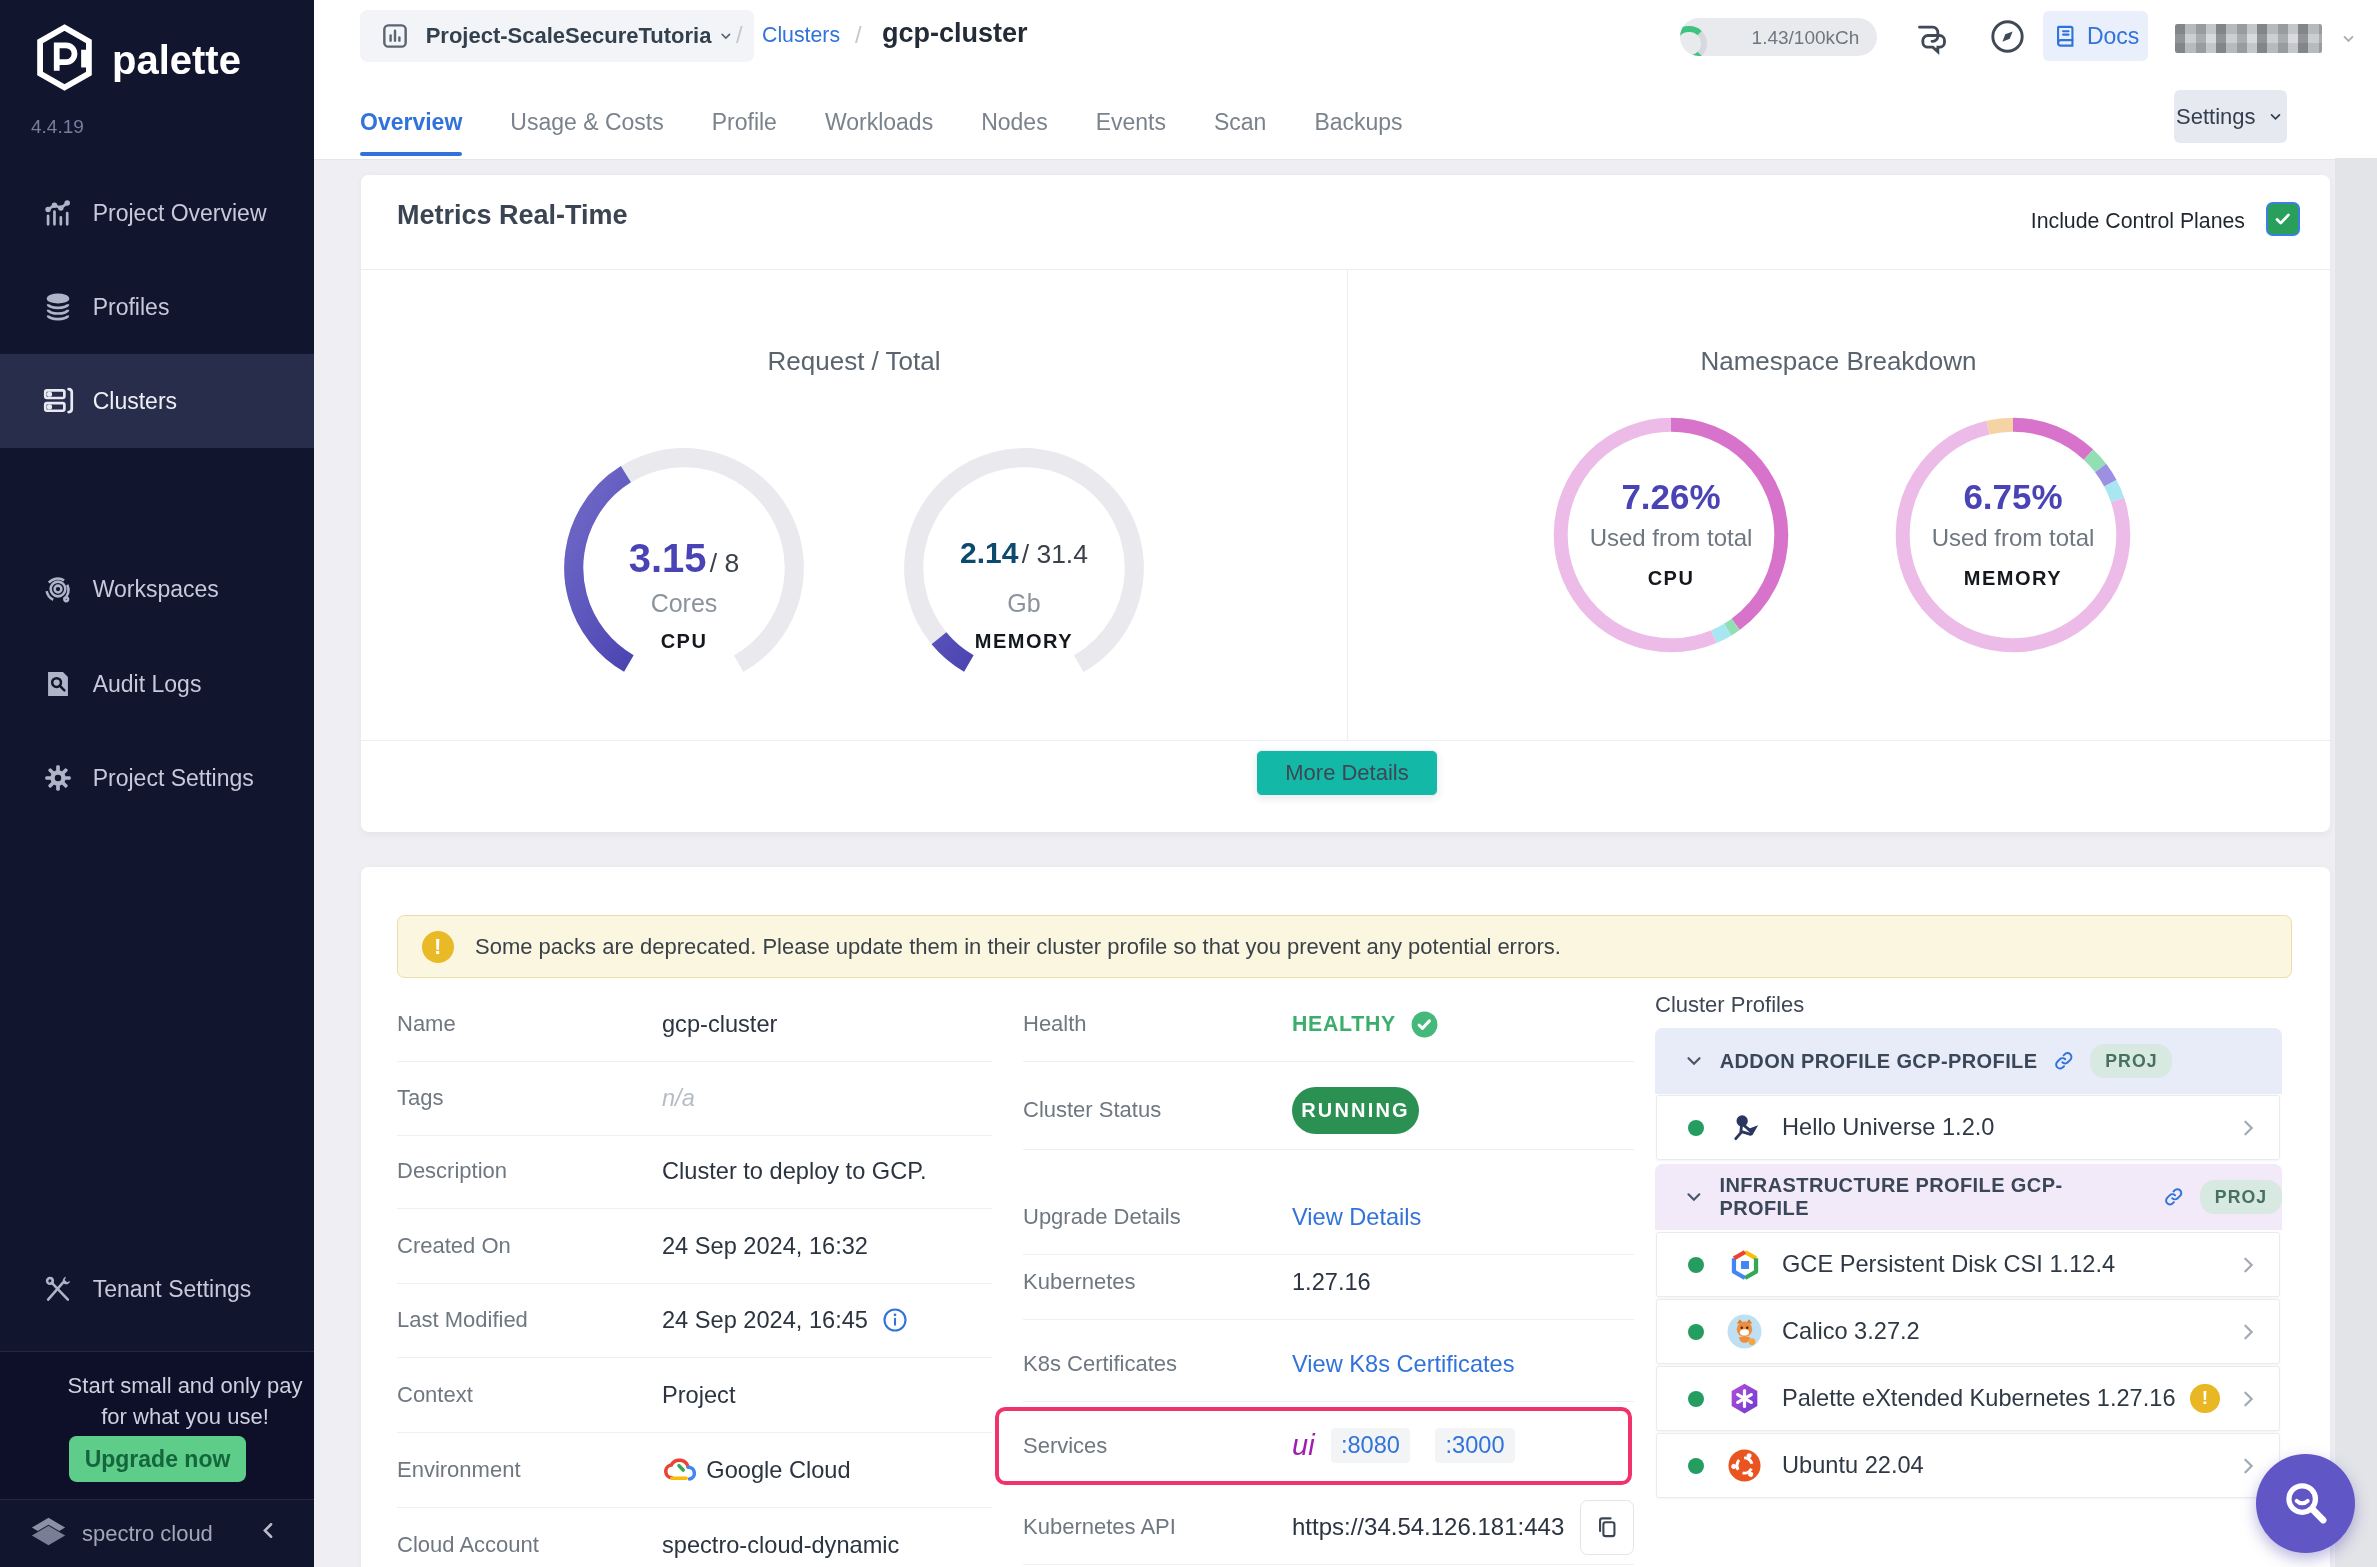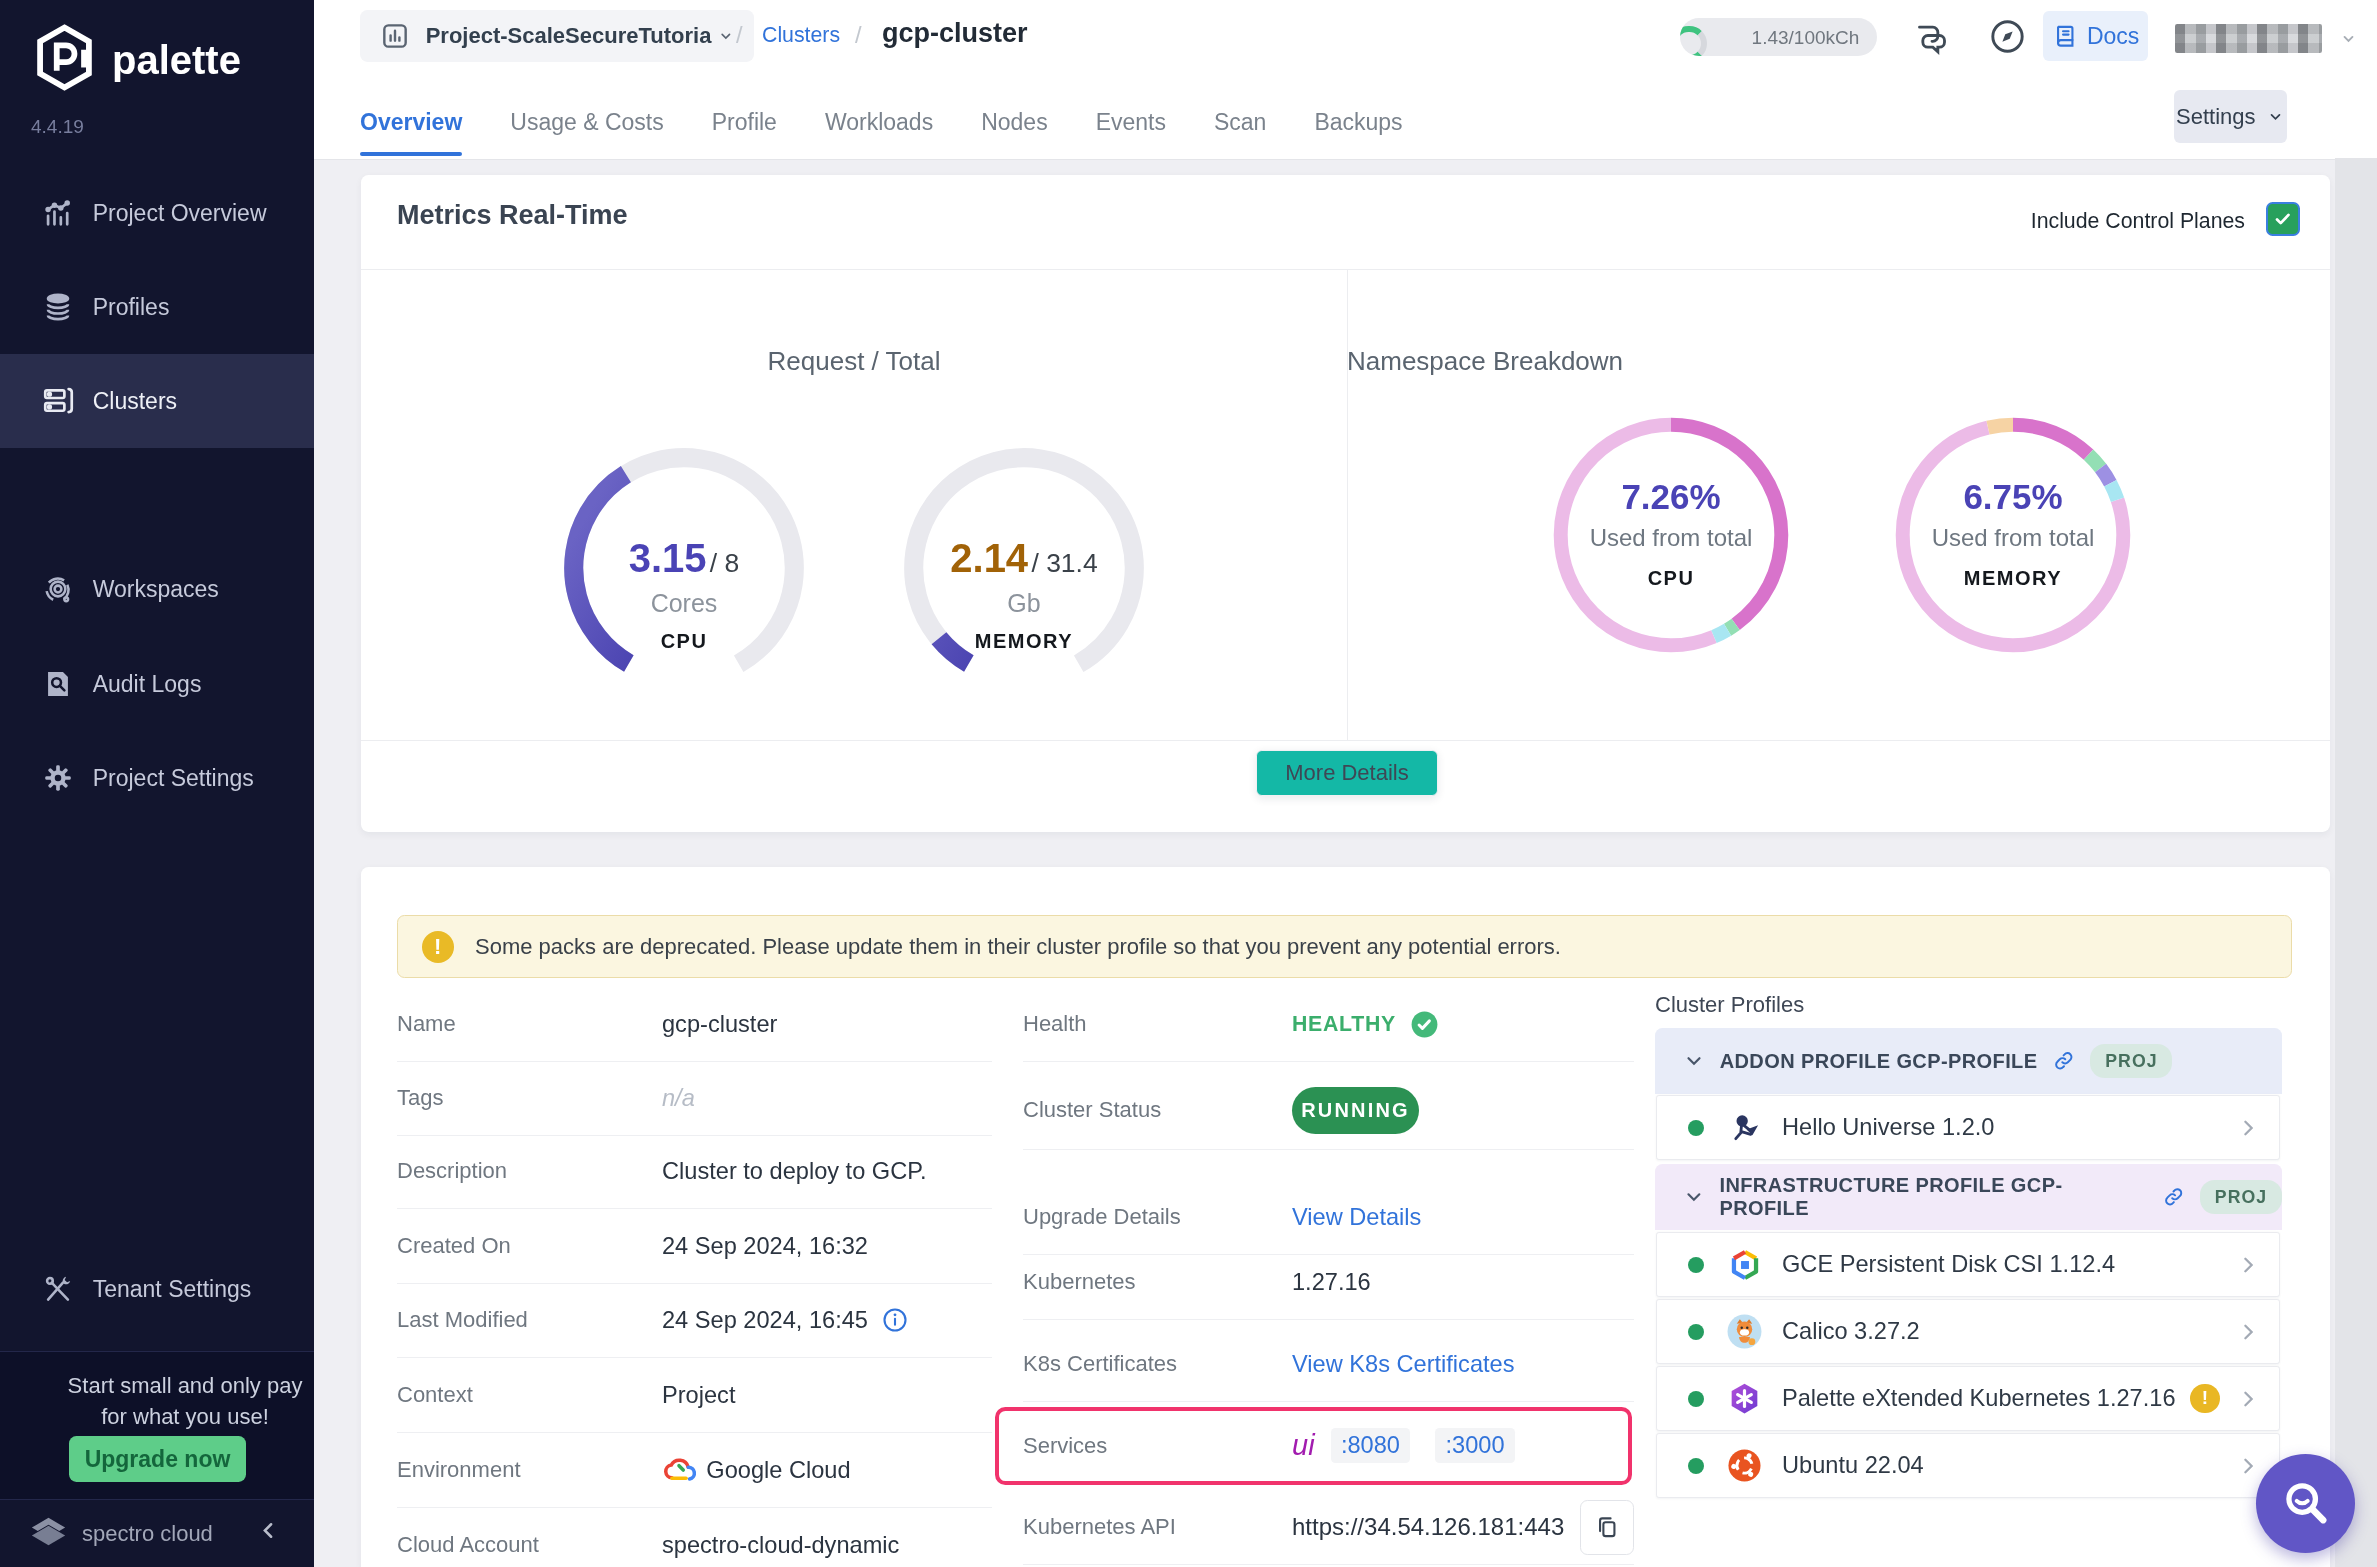--- a/index.html
+++ b/index.html
@@ -234,21 +234,21 @@
   <div class="abs" style="left:2266px;top:202px;width:34px;height:34px;background:#28A05C;border:2.2px solid #3B7FE0;border-radius:6.6px;box-sizing:border-box;display:flex;align-items:center;justify-content:center;cursor:pointer;">
     <svg width="22" height="22" viewBox="0 0 24 24" fill="none" stroke="#fff" stroke-width="3" stroke-linecap="round" stroke-linejoin="round">
         <path d="M5.5 12.5l4 4 8.5-9"></path>
       </svg>
   </div>
   <div class="abs" style="left:361px;top:269px;width:1969px;height:0.7px;background:#ECEDF0;"></div>
   <div class="abs" style="left:1347px;top:269px;width:0.7px;height:471px;background:#ECEDF0;"></div>
   <div class="abs" style="left:361px;top:740px;width:1969px;height:0.7px;background:#ECEDF0;"></div>
 
   <div class="abs" style="left:361px;top:346px;width:986px;text-align:center;font-size:26px;color:#5A646F;">Request / Total</div>
-  <div class="abs" style="left:1347px;top:346px;width:983px;font-size:26px;color:#5A646F;">Namespace Breakdown</div>
+  <div class="abs" style="left:1347px;top:346px;width:983px;text-align:center;font-size:26px;color:#5A646F;">Namespace Breakdown</div>
 
   <svg class="abs" style="left:559px;top:443px" width="250" height="250" viewBox="0 0 340 340">
     <defs>
       <linearGradient id="gIndigo" x1="0" y1="1" x2="0" y2="0">
         <stop offset="0" stop-color="#6A63C4"></stop>
           <stop offset="1" stop-color="#2F28A0"></stop>
       </linearGradient>
     </defs>
     <circle cx="170" cy="170" r="150" fill="none" stroke="#E9E9EE" stroke-width="26" stroke-dasharray="785.4 157.1" transform="rotate(120 170 170)"></circle>
     <circle cx="170" cy="170" r="150" fill="none" stroke="url(#gIndigo)" stroke-width="26" stroke-dasharray="309.2 633.3" transform="rotate(120 170 170)"></circle>
@@ -258,21 +258,21 @@
     <span style="font-size:26.5px;color:#3A4149;">/ 8</span>
   </div>
   <div class="gv" style="left:559px;top:589px;font-size:25px;color:#8C939C;">Cores</div>
   <div class="gv" style="left:559px;top:630px;font-size:20px;font-weight:bold;color:#14181D;letter-spacing:1.5px;">CPU</div>
 
   <svg class="abs" style="left:899px;top:443px" width="250" height="250" viewBox="0 0 340 340">
     <circle cx="170" cy="170" r="150" fill="none" stroke="#E9E9EE" stroke-width="26" stroke-dasharray="785.4 157.1" transform="rotate(120 170 170)"></circle>
     <circle cx="170" cy="170" r="150" fill="none" stroke="url(#gIndigo)" stroke-width="26" stroke-dasharray="53.5 889" transform="rotate(120 170 170)"></circle>
   </svg>
   <div class="gv" style="left:899px;top:536px;">
-    <span style="font-size:40px;font-weight:bold;color:#a16207;">2.14</span>
+    <span style="font-size:30px;font-weight:bold;color:#0c4a6e;">2.14</span>
     <span style="font-size:26.5px;color:#3A4149;">/ 31.4</span>
   </div>
   <div class="gv" style="left:899px;top:589px;font-size:25px;color:#8C939C;">Gb</div>
   <div class="gv" style="left:899px;top:630px;font-size:20px;font-weight:bold;color:#14181D;letter-spacing:1.5px;">MEMORY</div>
 
   <svg class="abs" style="left:1546px;top:410px" width="250" height="250" viewBox="0 0 340 340">
     <g transform="rotate(-90 170 170)" fill="none" stroke-width="19">
       <circle cx="170" cy="170" r="150" pathLength="100" stroke="#ECBBE7" stroke-dasharray="56.4 43.6" stroke-dashoffset="-43.6"></circle>
       <circle cx="170" cy="170" r="150" pathLength="100" stroke="#D873CB" stroke-dasharray="40 60" stroke-dashoffset="0"></circle>
       <circle cx="170" cy="170" r="150" pathLength="100" stroke="#93DFB4" stroke-dasharray="1.4 98.6" stroke-dashoffset="-40"></circle>

